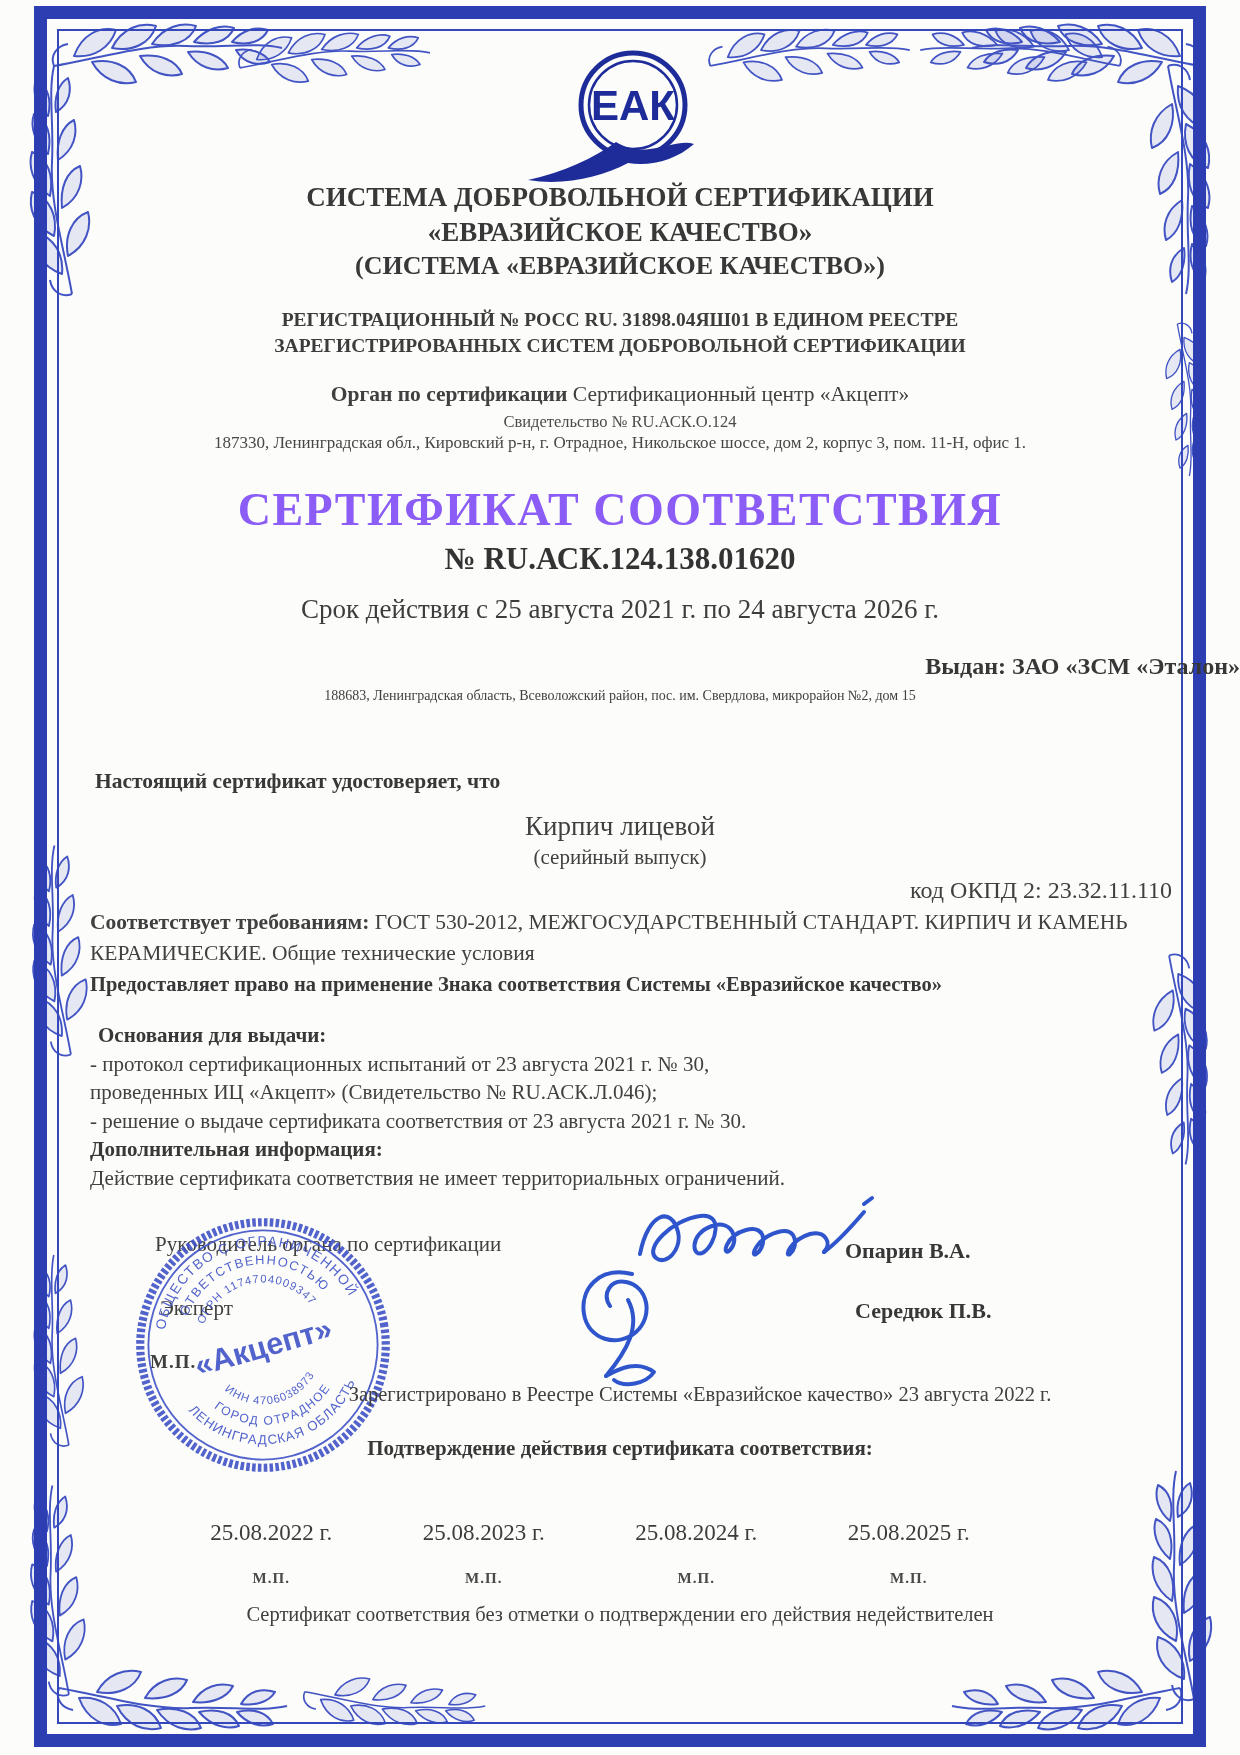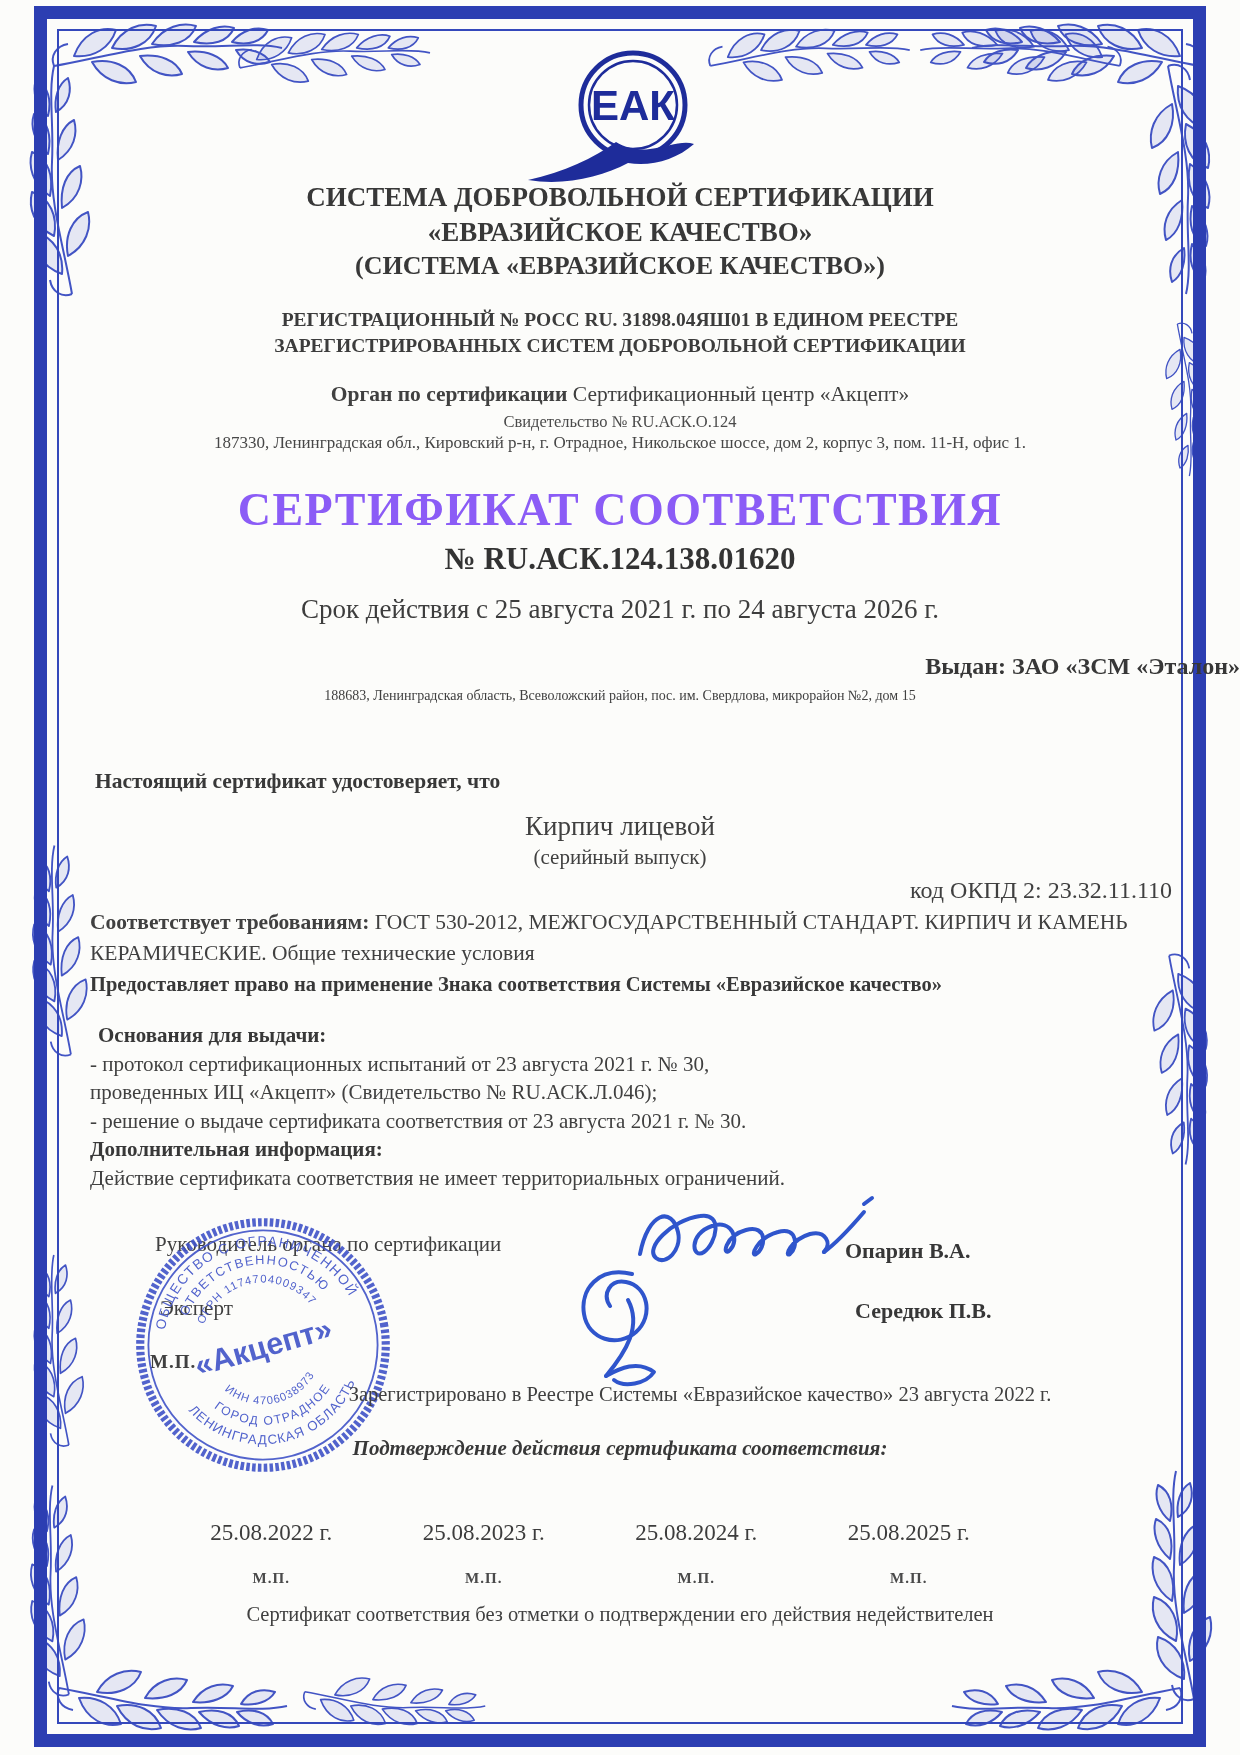--- a/index.html
+++ b/index.html
@@ -180,21 +180,21 @@
       <text font-size="11" letter-spacing="1" text-anchor="middle"><textPath href="#pT3" startOffset="50%">ОГРН 1174704009347</textPath></text>
       <text x="130" y="142" text-anchor="middle" font-size="30" font-weight="bold" transform="rotate(-6 130 132)">«Акцепт»</text>
       <text font-size="11" letter-spacing="1" text-anchor="middle"><textPath href="#pB1" startOffset="50%">ИНН 4706038973</textPath></text>
       <text font-size="12" letter-spacing="1.5" text-anchor="middle"><textPath href="#pB2" startOffset="50%">ГОРОД ОТРАДНОЕ</textPath></text>
       <text font-size="13" letter-spacing="1" text-anchor="middle"><textPath href="#pB3" startOffset="50%">ЛЕНИНГРАДСКАЯ ОБЛАСТЬ</textPath></text>
     </g>
   </svg>
 
   <div class="t" style="top:1384px;left:230px;right:70px;text-align:center;font-size:20.5px;">Зарегистрировано в Реестре Системы «Евразийское качество» 23 августа 2022 г.</div>
 
-  <div class="t c b" style="top:1437px;font-size:21px;color:#383838;font-style:italic;">Подтверждение действия сертификата соответствия:</div>
+  <div class="t c b" style="top:1437px;font-size:21px;color:#383838;">Подтверждение действия сертификата соответствия:</div>
 
   <div class="dates-row">
     <div class="date-cell">
       <div class="date-val">25.08.2022 г.</div>
       <div class="date-mp">М.П.</div>
     </div>
     <div class="date-cell">
       <div class="date-val">25.08.2023 г.</div>
       <div class="date-mp">М.П.</div>
     </div>

